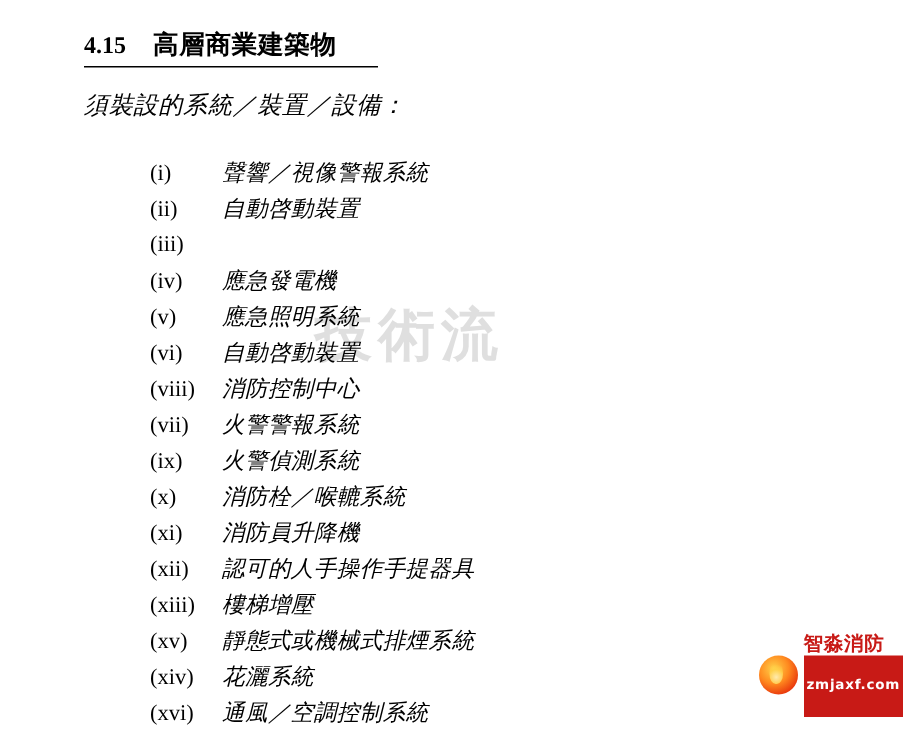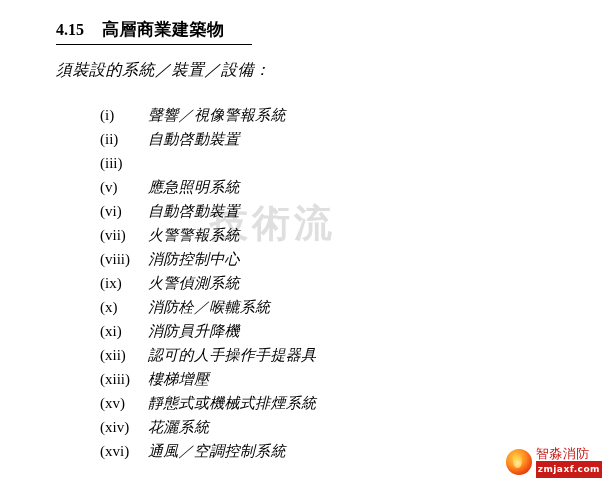--- a/index.html
+++ b/index.html
@@ -141,31 +141,31 @@
   }
   .logo-text {
     display: flex;
     flex-direction: column;
     justify-content: center;
     line-height: 1.05;
   }
   .logo-title {
     font-family: "DejaVu Sans", "Liberation Sans", sans-serif;
     font-size: 13px;
-    font-weight: normal;
+    font-weight: bold;
     color: #c81a16;
     letter-spacing: 0.5px;
   }
   .logo-sub {
     font-family: "DejaVu Sans", "Liberation Sans", sans-serif;
     font-size: 9px;
     font-weight: bold;
     color: #ffffff;
     background: #c81a16;
-    padding: 4px 2px;
+    padding: 16px 2px;
     letter-spacing: 0.5px;
   }
 </style>
 </head>
 <body>
 
 <div class="page">
 
   <div class="heading">
     <span class="heading-number">4.15</span>
@@ -186,39 +186,43 @@
 
     <div class="list-item">
       <span class="item-marker">(ii)</span>
       <span class="item-text">自動啓動裝置</span>
     </div>
 
     <div class="list-item">
       <span class="item-marker">(iii)</span>
     </div>
 
+    <div class="list-item">
+      <span class="item-marker">(iv)</span>
+      <span class="item-text">應急發電機</span>
+    </div>
 
     <div class="list-item">
       <span class="item-marker">(v)</span>
       <span class="item-text">應急照明系統</span>
     </div>
 
     <div class="list-item">
       <span class="item-marker">(vi)</span>
       <span class="item-text">自動啓動裝置</span>
     </div>
 
     <div class="list-item">
+      <span class="item-marker">(viii)</span>
+      <span class="item-text">消防控制中心</span>
+    </div>
+
+    <div class="list-item">
       <span class="item-marker">(vii)</span>
       <span class="item-text">火警警報系統</span>
-    </div>
-
-    <div class="list-item">
-      <span class="item-marker">(viii)</span>
-      <span class="item-text">消防控制中心</span>
     </div>
 
     <div class="list-item">
       <span class="item-marker">(ix)</span>
       <span class="item-text">火警偵測系統</span>
     </div>
 
     <div class="list-item">
       <span class="item-marker">(x)</span>
       <span class="item-text">消防栓／喉轆系統</span>

